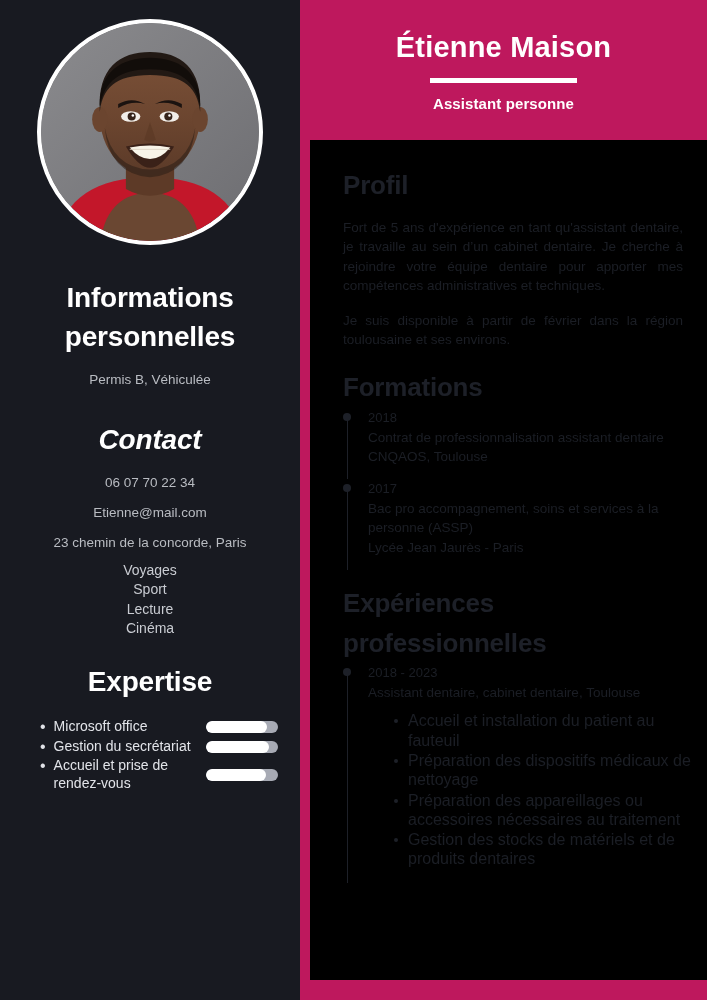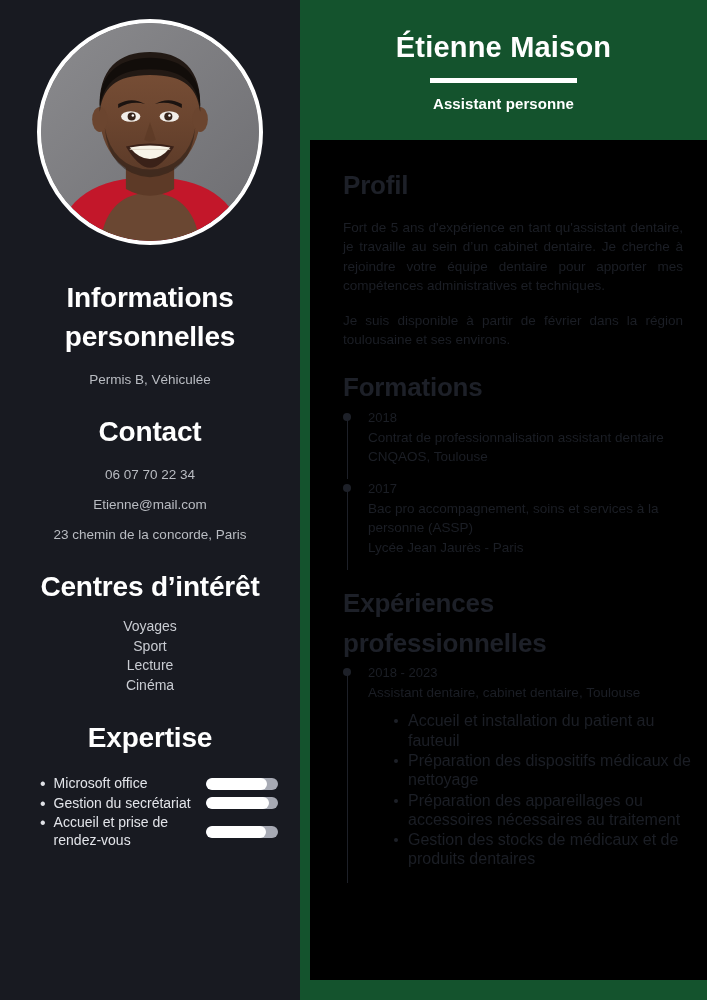--- a/index.html
+++ b/index.html
@@ -40,21 +40,21 @@
   .photo-svg { display:block; width:100%; height:100%; }
 
   .sb-title {
     color:#ffffff;
     font-size:28px;
     font-weight:bold;
     line-height:1.38;
     letter-spacing:-0.2px;
   }
   .sb-title.t-info { margin-top:34px; }
-  .sb-title.t-contact { margin-top:22px; }
+  .sb-title.t-contact { margin-top:30px;font-style:italic; }
   .sb-title.t-centres { margin-top:26px; }
   .sb-title.t-expertise { margin-top:24px; }
 
   .sb-sub {
     color:#b9bcc2;
     font-size:13.5px;
     line-height:1.55;
     margin-top:14px;
   }
   .contact-line {
@@ -107,21 +107,21 @@
     position:absolute; left:0; top:0; bottom:0;
     background:#ffffff;
     border-radius:6px;
   }
 
   
   .right {
     flex:1 1 auto;
     position:relative;
     height:1000px;
-    background:#14532d;
+    background:#be185d;
   }
   .header {
     height:140px;
     display:flex;
     flex-direction:column;
     align-items:center;
     justify-content:center;
     padding-top:4px;
   }
   .name {
@@ -282,21 +282,20 @@
     </div>
 
     <h2 class="sb-title t-info">Informations personnelles</h2>
     <div class="sb-sub">Permis B, Véhiculée</div>
 
     <h2 class="sb-title t-contact">Contact</h2>
     <div class="contact-line">06 07 70 22 34</div>
     <div class="contact-line">Etienne@mail.com</div>
     <div class="contact-line">23 chemin de la concorde, Paris</div>
 
-    <h2 class="sb-title t-centres">Centres d’intérêt</h2>
     <div class="interest-list">
       <div class="interest-item">Voyages</div>
       <div class="interest-item">Sport</div>
       <div class="interest-item">Lecture</div>
       <div class="interest-item">Cinéma</div>
     </div>
 
     <h2 class="sb-title t-expertise">Expertise</h2>
     <div class="skills">
 
@@ -373,21 +372,21 @@
 
         <div class="tl-item">
           <span class="tl-dot"></span>
           <span class="tl-line"></span>
           <div class="tl-year">2018 - 2023</div>
           <div class="tl-text">Assistant dentaire, cabinet dentaire, Toulouse</div>
           <div class="xp-bullets">
             <div class="xp-bullet">Accueil et installation du patient au fauteuil</div>
             <div class="xp-bullet">Préparation des dispositifs médicaux de nettoyage</div>
             <div class="xp-bullet">Préparation des appareillages ou accessoires nécessaires au traitement</div>
-            <div class="xp-bullet">Gestion des stocks de médicaux et de produits dentaires</div>
+            <div class="xp-bullet">Gestion des stocks de matériels et de produits dentaires</div>
           </div>
         </div>
 
       </div>
 
     </div>
   </section>
 
 </div>
 

